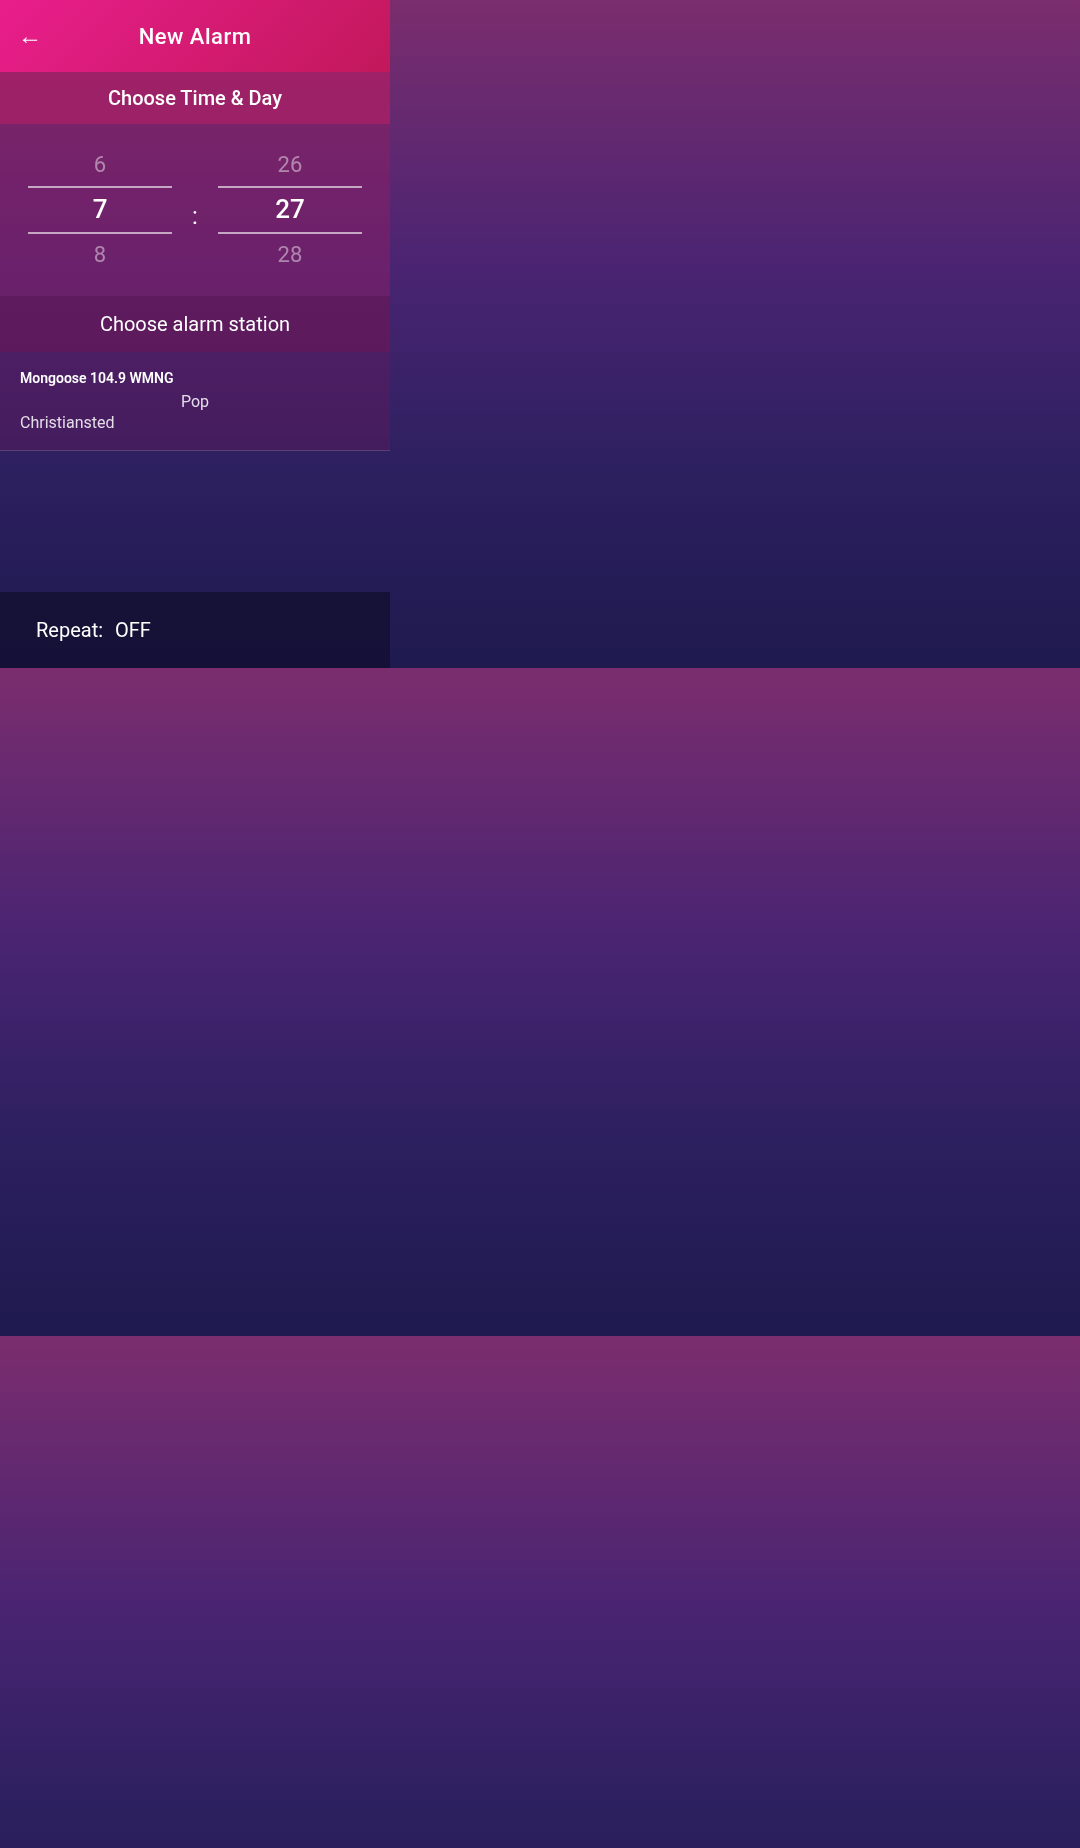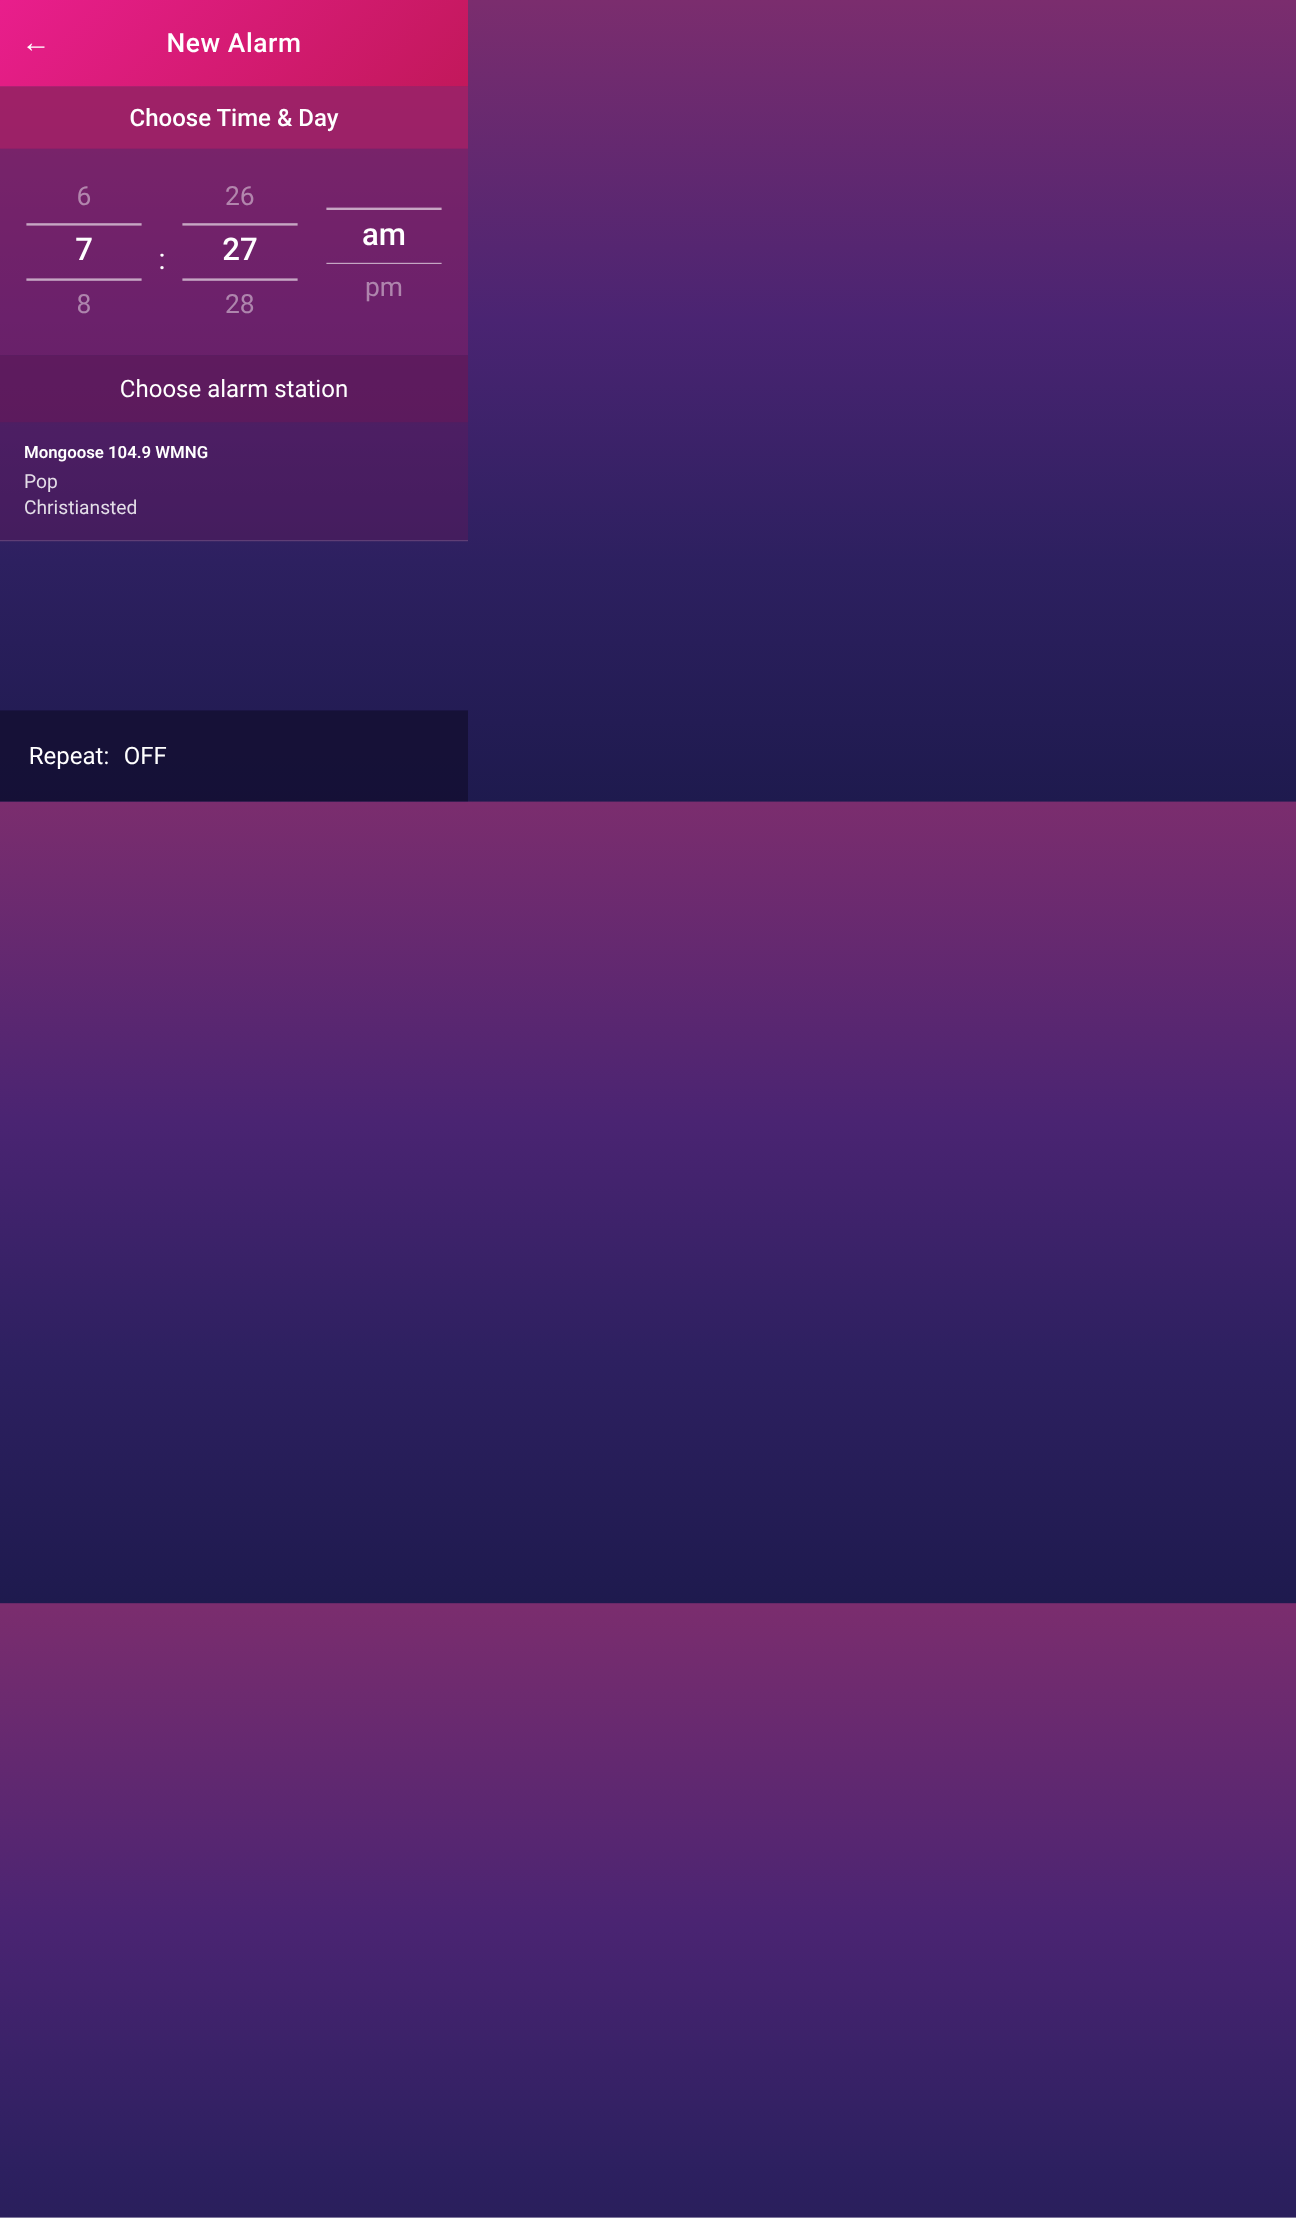--- a/index.html
+++ b/index.html
@@ -149,37 +149,38 @@
       color: white;
       font-size: 14px;
       font-weight: 600;
       margin-bottom: 6px;
     }
 
     .station-genre {
       color: rgba(255,255,255,0.85);
       font-size: 16px;
       margin-bottom: 2px;
+      text-align: center;
     }
 
     .station-location {
       color: rgba(255,255,255,0.85);
       font-size: 16px;
     }
 
     
     .main-content {
       flex: 1;
       background: transparent;
     }
 
     
     .bottom-bar {
       background: rgba(20, 15, 50, 0.85);
-      padding: 20px 24px;
+      padding: 20px 36px;
       display: flex;
       flex-direction: row;
       align-items: center;
       justify-content: space-between;
       min-height: 76px;
     }
 
     .repeat-section {
       display: flex;
       flex-direction: row;
@@ -236,25 +237,20 @@
   <div class="picker-separator">
     <span>:</span>
   </div>
 
   <div class="picker-column">
     <div class="picker-item">26</div>
     <div class="picker-item selected">27</div>
     <div class="picker-item">28</div>
   </div>
 
-  <div class="picker-column">
-    <div class="picker-item"></div>
-    <div class="picker-item selected">am</div>
-    <div class="picker-item">pm</div>
-  </div>
 
 
 </div>
 
 <div class="station-banner">
   <span class="station-banner-text">Choose alarm station</span>
 </div>
 
 <div class="station-info">
   <div class="station-name">Mongoose 104.9 WMNG</div>

